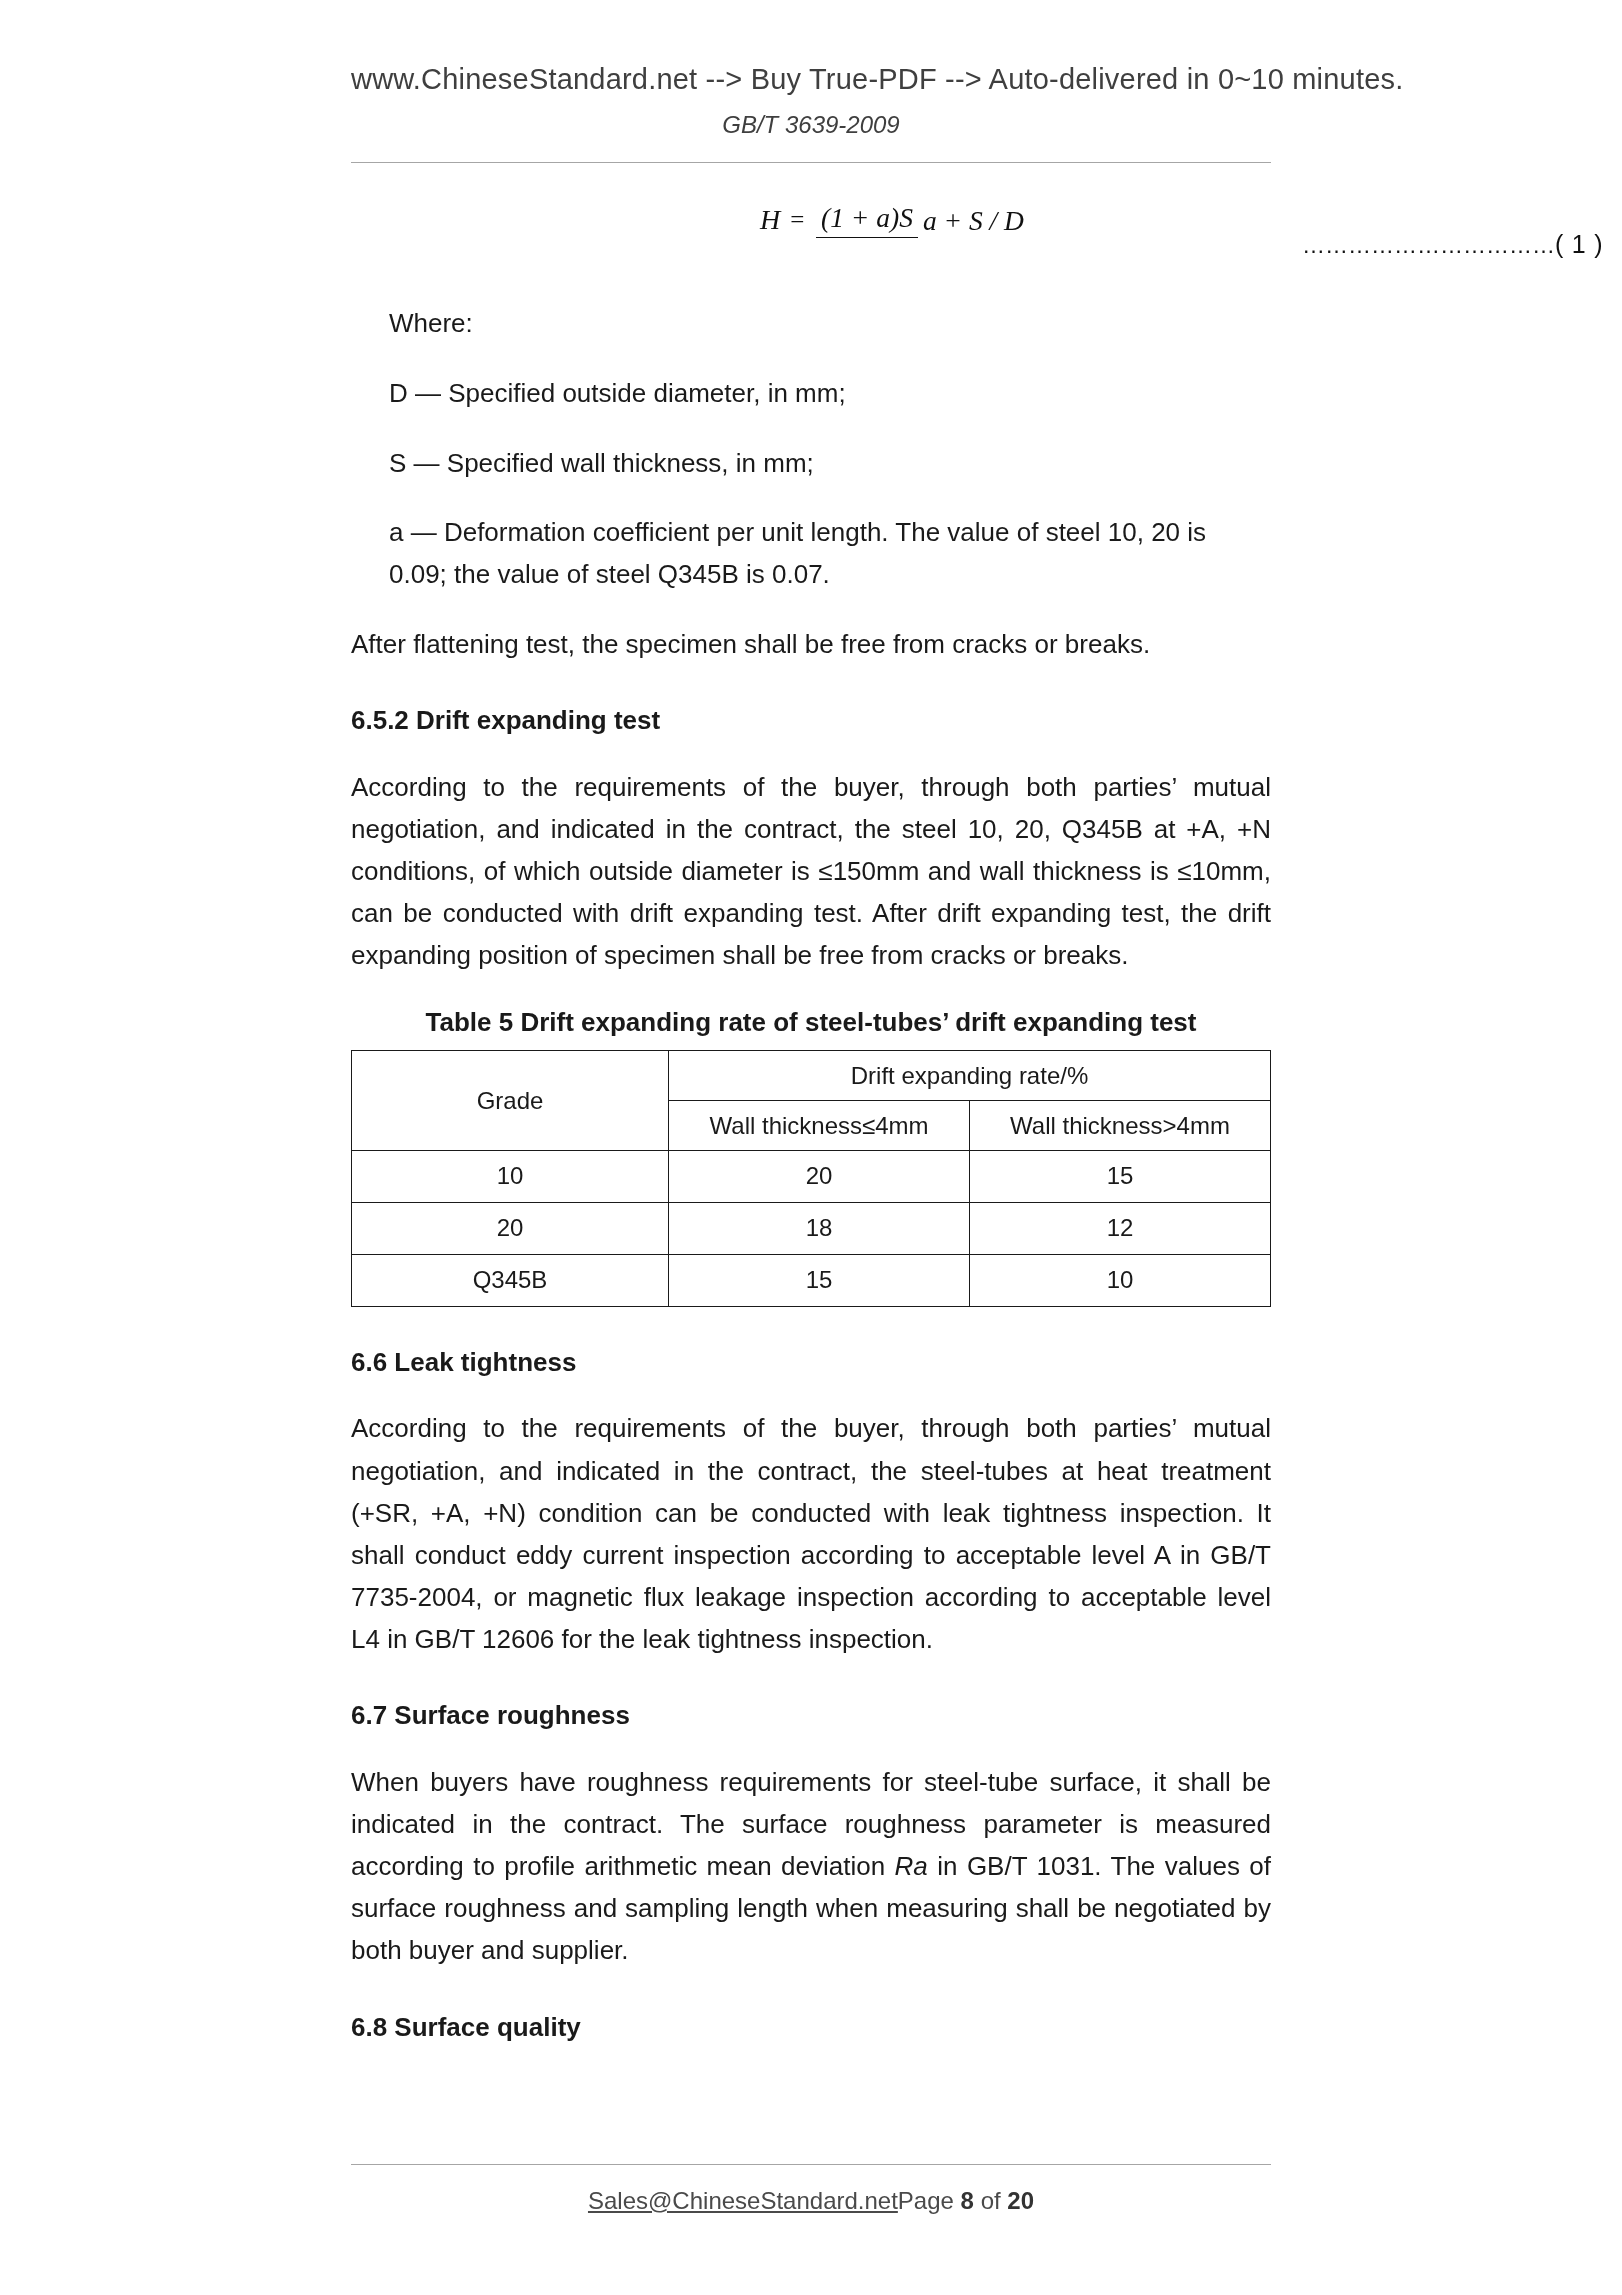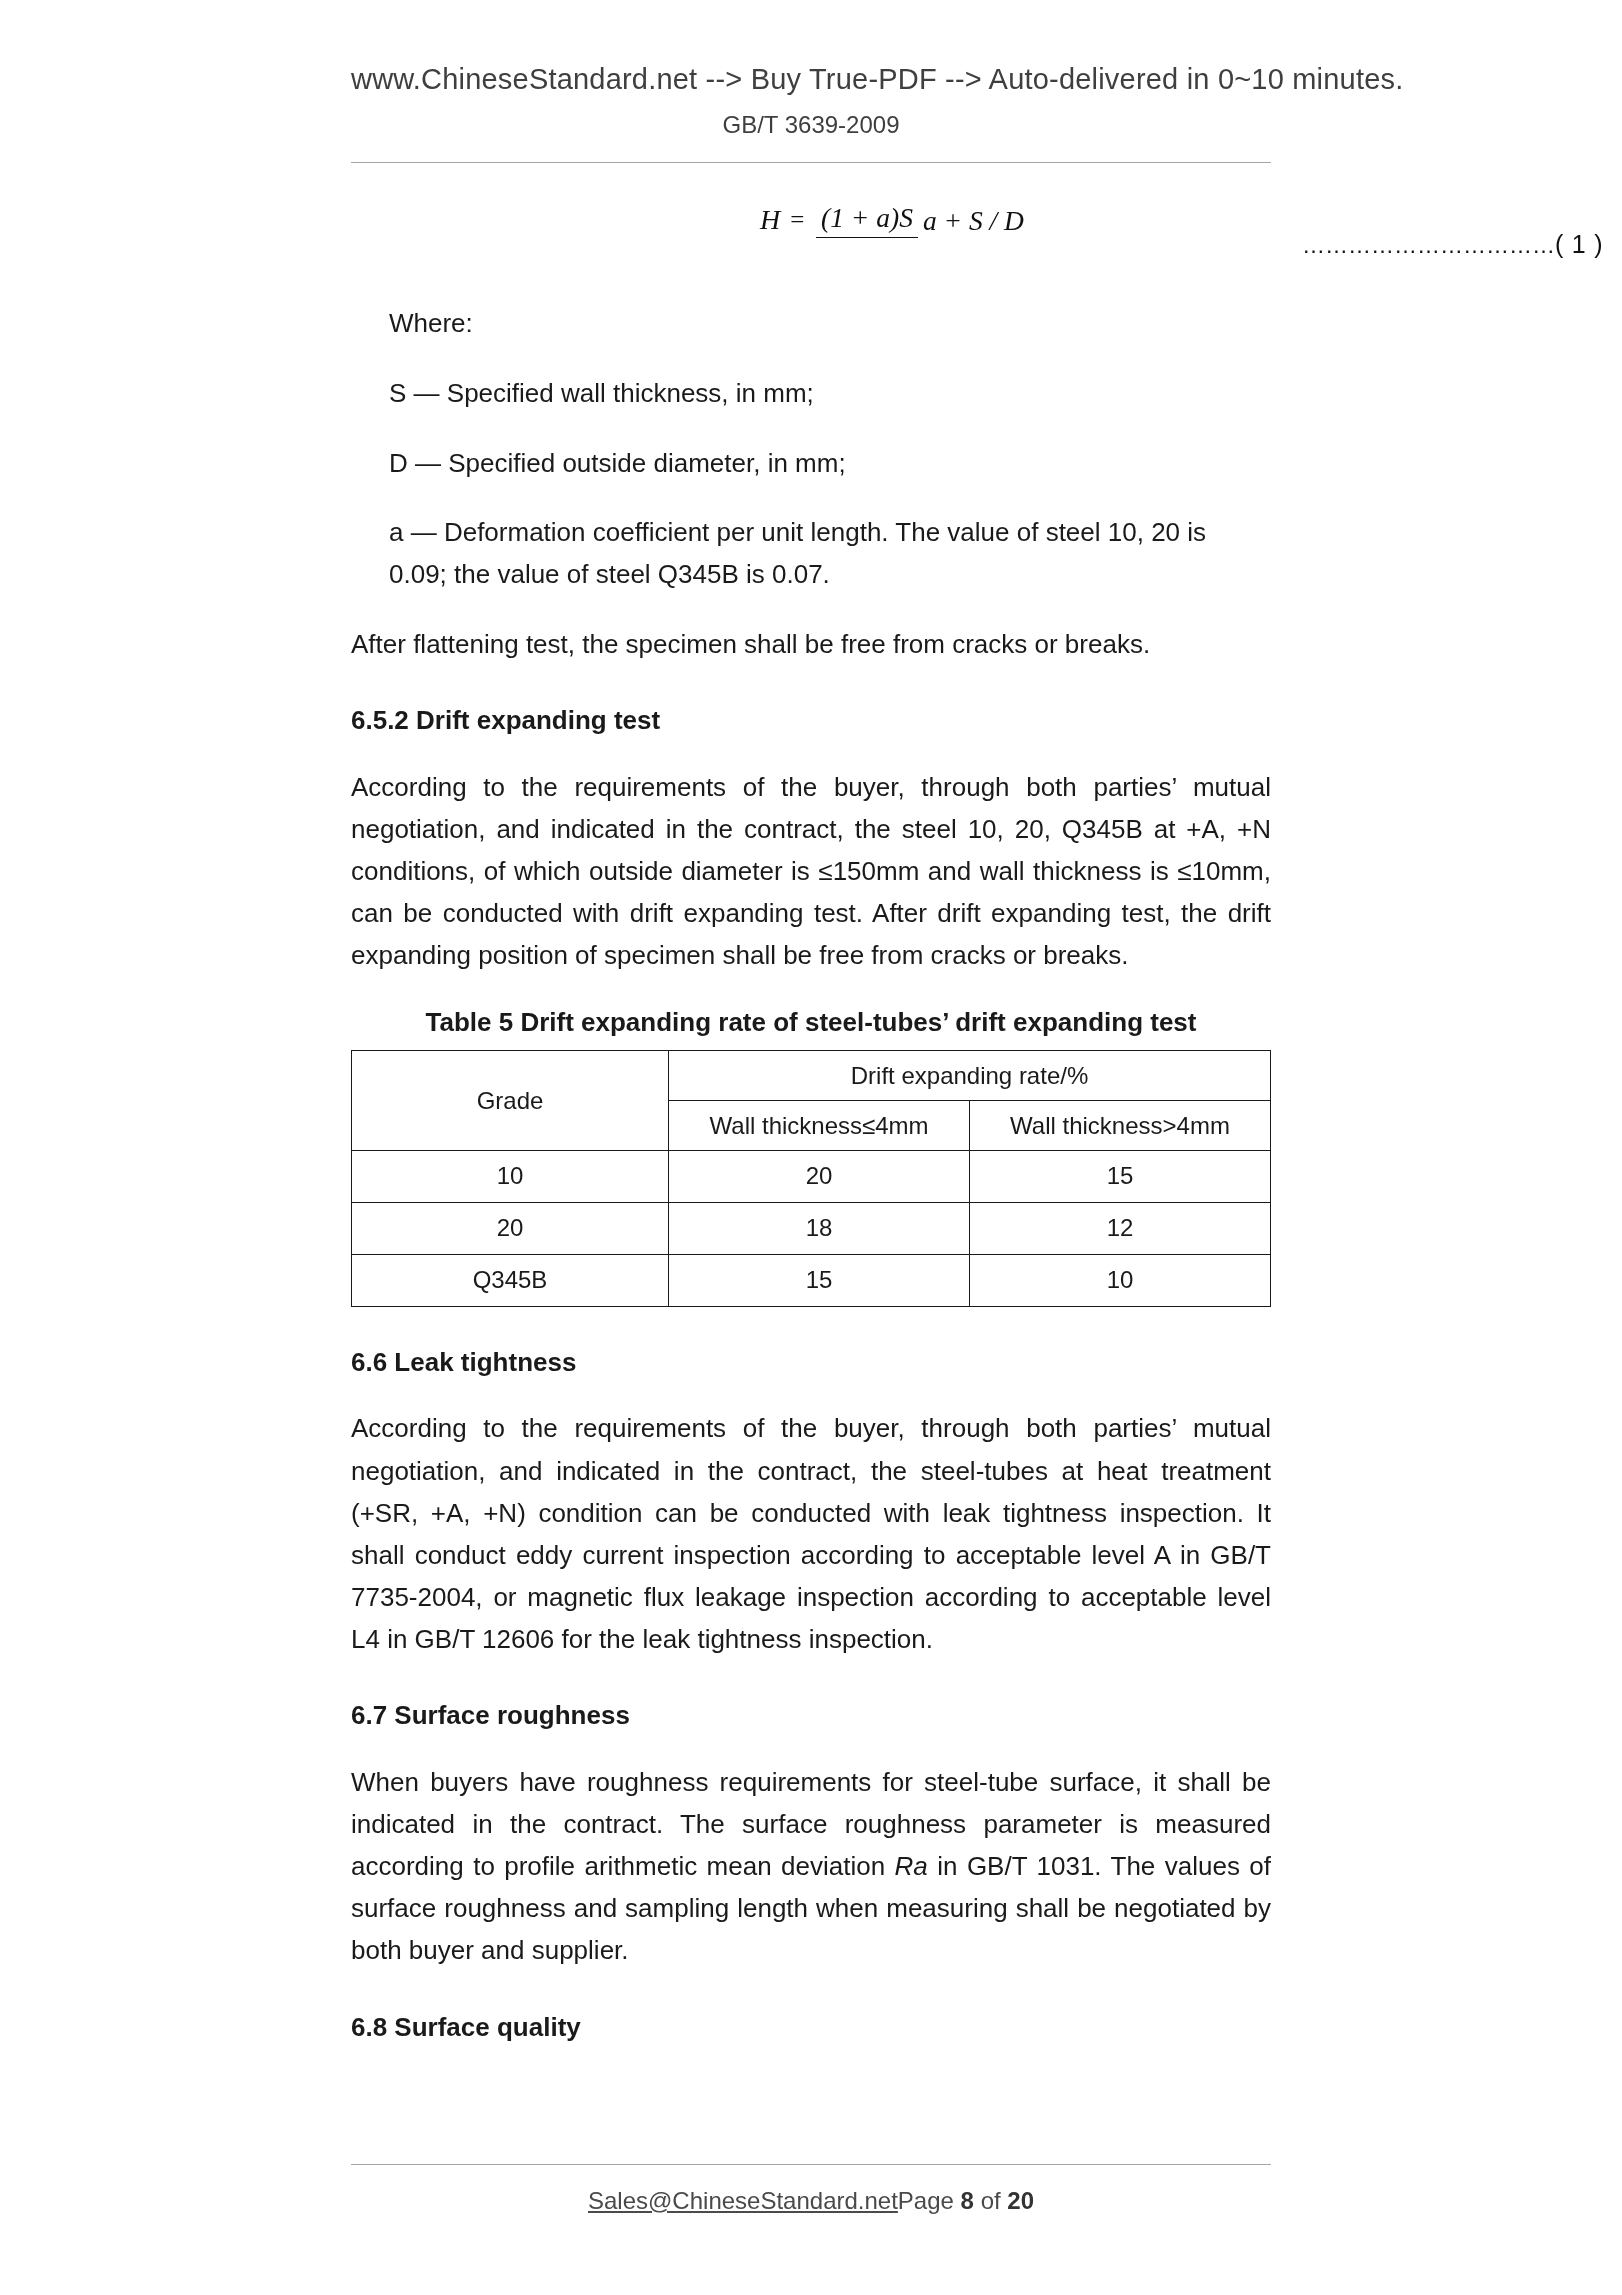--- a/index.html
+++ b/index.html
@@ -31,20 +31,21 @@
     color: #3f3f3f;
     letter-spacing: 0.2px;
     line-height: 1.35;
     white-space: nowrap;
   }
   .std-code {
     font-size: 24px;
     color: #3f3f3f;
     margin-top: 10px;
     line-height: 1.3;
+    font-style: italic;
   }
   .rule-top {
     margin-top: 22px;
     border-top: 1.7px solid #a6a6a6;
     height: 0;
   }
 
   
   .formula-row {
     position: relative;
@@ -194,22 +195,22 @@
         <span class="num">(1 + a)S</span>
         <span class="den">a + S / D</span>
       </span>
     </div>
     <div class="eqnum">
       <span class="dots">……………………………</span><span>( 1 )</span>
     </div>
   </div>
 
   <div class="def-line">Where:</div>
+  <div class="def-line">D — Specified outside diameter, in mm;</div>
   <div class="def-line">S — Specified wall thickness, in mm;</div>
-  <div class="def-line">D — Specified outside diameter, in mm;</div>
   <div class="def-para">a — Deformation coefficient per unit length. The value of steel 10, 20 is 0.09; the value of steel Q345B is 0.07.</div>
 
   <p class="body flush">After flattening test, the specimen shall be free from cracks or breaks.</p>
 
   <h3 class="sec">6.5.2 Drift expanding test</h3>
 
   <p class="body">According to the requirements of the buyer, through both parties’ mutual negotiation, and indicated in the contract, the steel 10, 20, Q345B at +A, +N conditions, of which outside diameter is ≤150mm and wall thickness is ≤10mm, can be conducted with drift expanding test. After drift expanding test, the drift expanding position of specimen shall be free from cracks or breaks.</p>
 
   <div class="table-title">Table 5    Drift expanding rate of steel-tubes’ drift expanding test</div>
 

